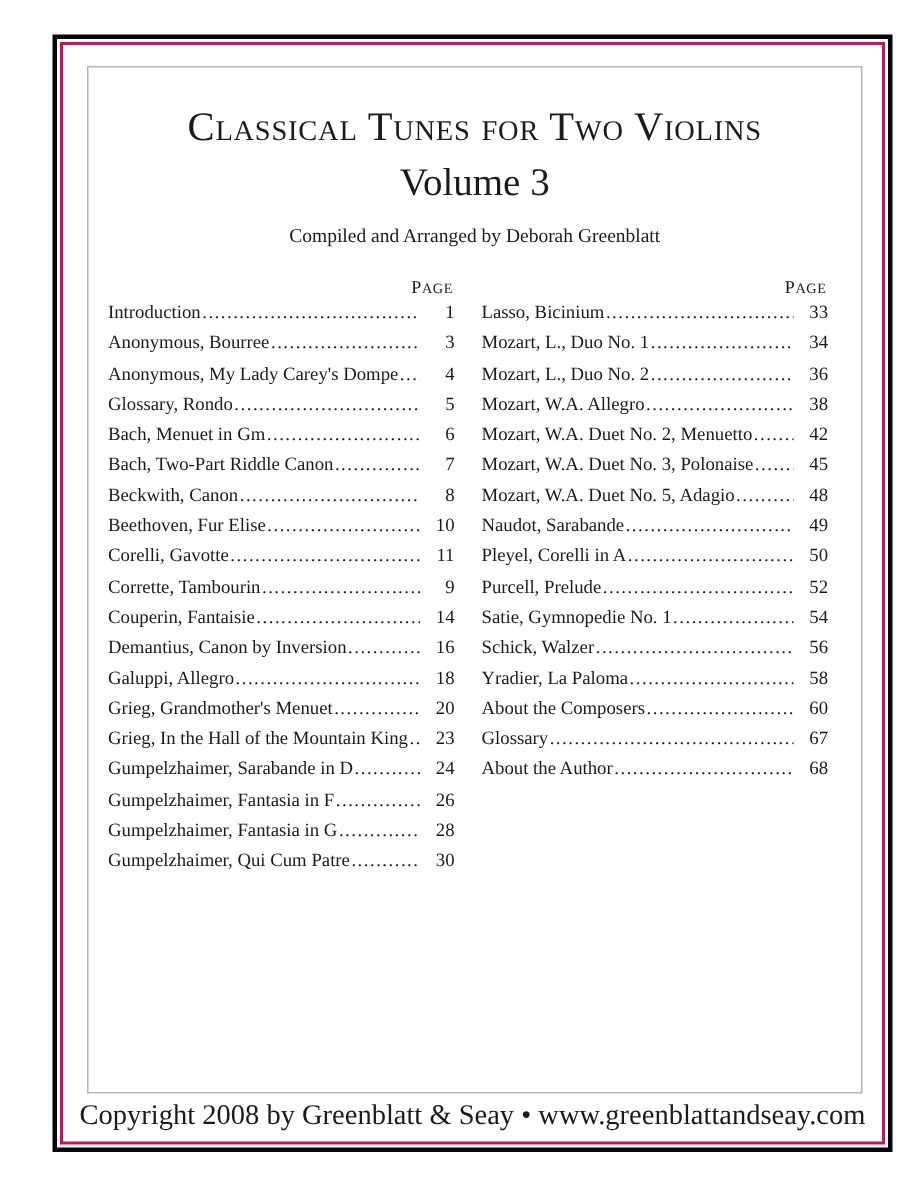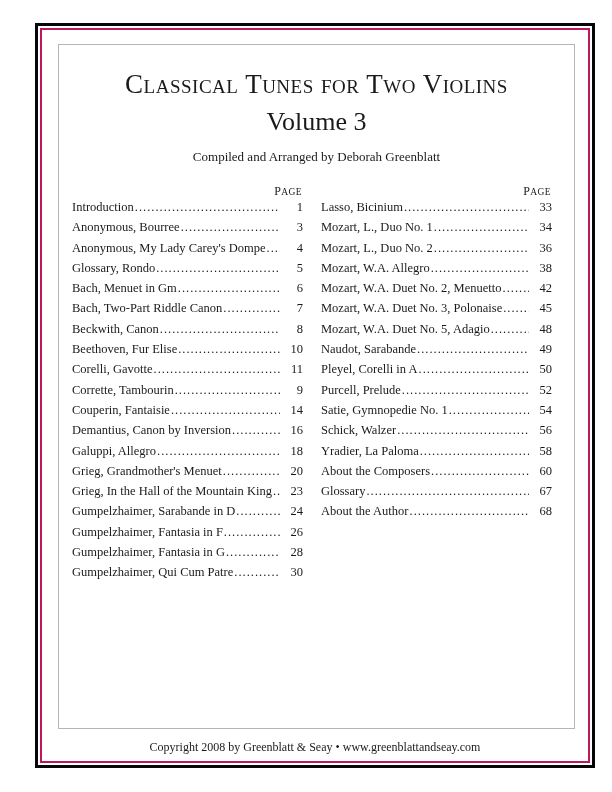--- a/index.html
+++ b/index.html
@@ -82,21 +82,21 @@
   }
   .p {
     min-width: 20px;
     text-align: right;
     white-space: nowrap;
   }
   .footer {
     position: absolute;
     left: 0; right: 0; bottom: 6px;
     text-align: center;
-    font-size: 12px;
+    font-size: 19px;
   }
 </style>
 </head>
 <body>
 
 <div class="page">
   <div class="frame-black">
     <div class="frame-gray">
 
       <div class="inner-box">

